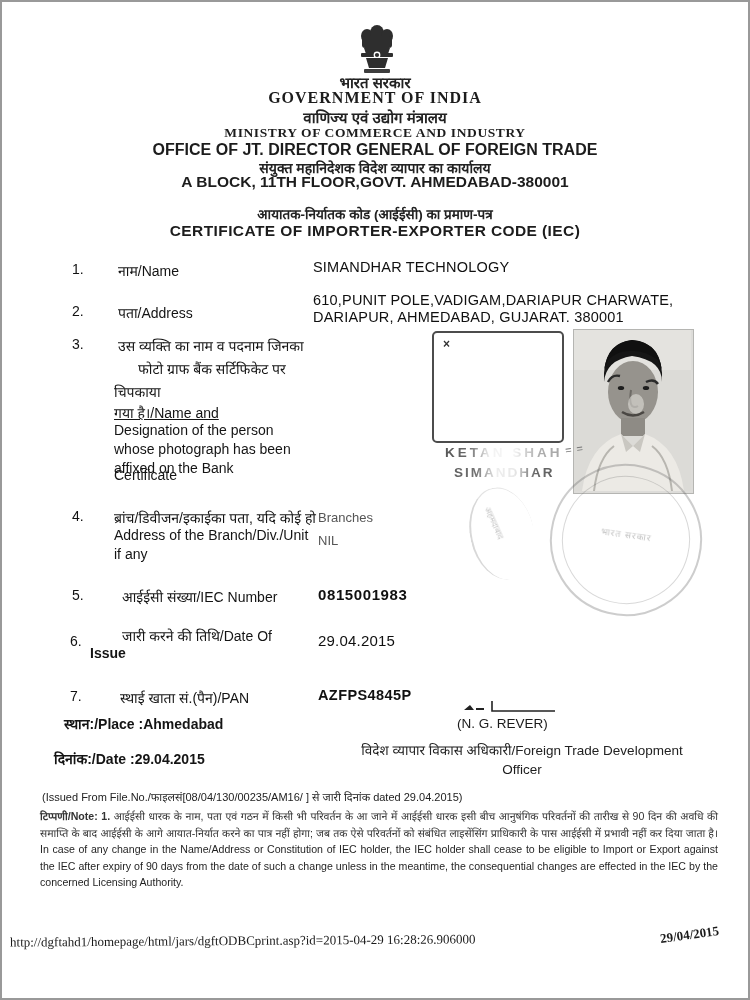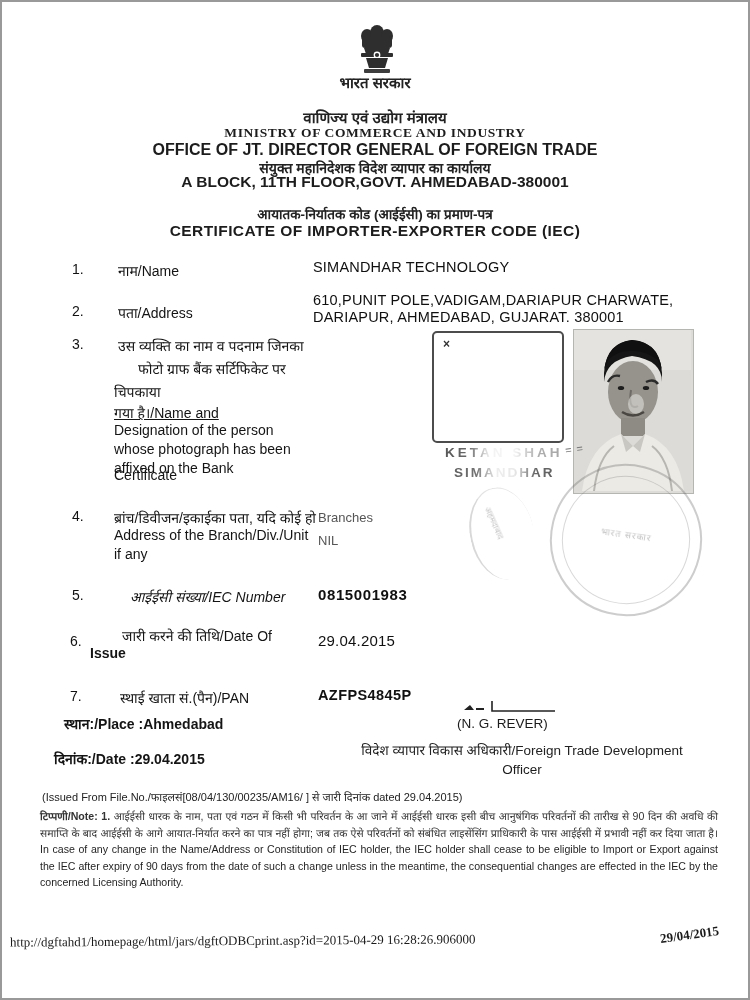--- a/index.html
+++ b/index.html
@@ -64,20 +64,21 @@
       <path d="M10 24 h26 l-2 6 h-22 z"></path>
       <rect x="7" y="29" width="32" height="4" rx="1"></rect>
       <circle cx="23" cy="31" r="3.4" fill="#ffffff"></circle>
       <circle cx="23" cy="31" r="2.1" fill="#2e2e2e"></circle>
       <path d="M12 34 h22 l-3 10 h-16 z"></path>
       <rect x="10" y="45" width="26" height="4" rx="1" fill="#3d3d3d"></rect>
     </g>
   </svg>
 
   <div class="abs ctr hi sansb" style="top:70px;font-size:15px;">भारत सरकार</div>
+  <div class="abs ctr serifb" style="top:87px;font-size:16px;letter-spacing:1px;">GOVERNMENT OF INDIA</div>
   <div class="abs ctr hi sansb" style="top:105px;font-size:15px;">वाणिज्य एवं उद्योग मंत्रालय</div>
   <div class="abs ctr serifb" style="top:123px;font-size:13.5px;letter-spacing:.6px;">MINISTRY OF COMMERCE AND INDUSTRY</div>
   <div class="abs ctr sansb" style="top:139px;font-size:16px;">OFFICE OF JT. DIRECTOR GENERAL OF FOREIGN TRADE</div>
   <div class="abs ctr hi sansb" style="top:156px;font-size:14px;">संयुक्त महानिदेशक विदेश व्यापार का कार्यालय</div>
   <div class="abs ctr sansb" style="top:171px;font-size:15.5px;">A BLOCK, 11TH FLOOR,GOVT. AHMEDABAD-380001</div>
 
   <div class="abs ctr hi sansb" style="top:203px;font-size:13.5px;">आयातक-निर्यातक कोड (आईईसी) का प्रमाण-पत्र</div>
   <div class="abs ctr sansb" style="top:220px;font-size:15.5px;letter-spacing:.4px;">CERTIFICATE OF IMPORTER-EXPORTER CODE (IEC)</div>
 
   <div class="abs num" style="left:70px;top:259px;">1.</div>
@@ -136,21 +137,21 @@
   </div>
 
   <div class="abs num" style="left:70px;top:506px;">4.</div>
   <div class="abs lbl hi" style="left:112px;top:506px;">ब्रांच/डिवीजन/इकाईका पता, यदि कोई हो</div>
   <div class="abs lbl" style="left:112px;top:525px;">Address of the Branch/Div./Unit</div>
   <div class="abs lbl" style="left:112px;top:544px;">if any</div>
   <div class="abs soft" style="left:316px;top:508px;font-size:13px;">Branches</div>
   <div class="abs soft" style="left:316px;top:531px;font-size:13px;">NIL</div>
 
   <div class="abs num" style="left:70px;top:585px;">5.</div>
-  <div class="abs lbl hi" style="left:128px;top:585px;font-style:italic;">आईईसी संख्या/IEC Number</div>
+  <div class="abs lbl hi" style="left:120px;top:585px;">आईईसी संख्या/IEC Number</div>
   <div class="abs val sansb" style="left:316px;top:584px;font-size:15px;letter-spacing:.6px;">0815001983</div>
 
   <div class="abs num" style="left:68px;top:631px;">6.</div>
   <div class="abs lbl hi" style="left:120px;top:624px;">जारी करने की तिथि/Date Of</div>
   <div class="abs lbl sansb" style="left:88px;top:643px;">Issue</div>
   <div class="abs val" style="left:316px;top:630px;font-size:15px;">29.04.2015</div>
 
   <div class="abs num" style="left:68px;top:686px;">7.</div>
   <div class="abs lbl hi" style="left:118px;top:686px;">स्थाई खाता सं.(पैन)/PAN</div>
   <div class="abs val sansb" style="left:316px;top:685px;letter-spacing:.4px;">AZFPS4845P</div>

